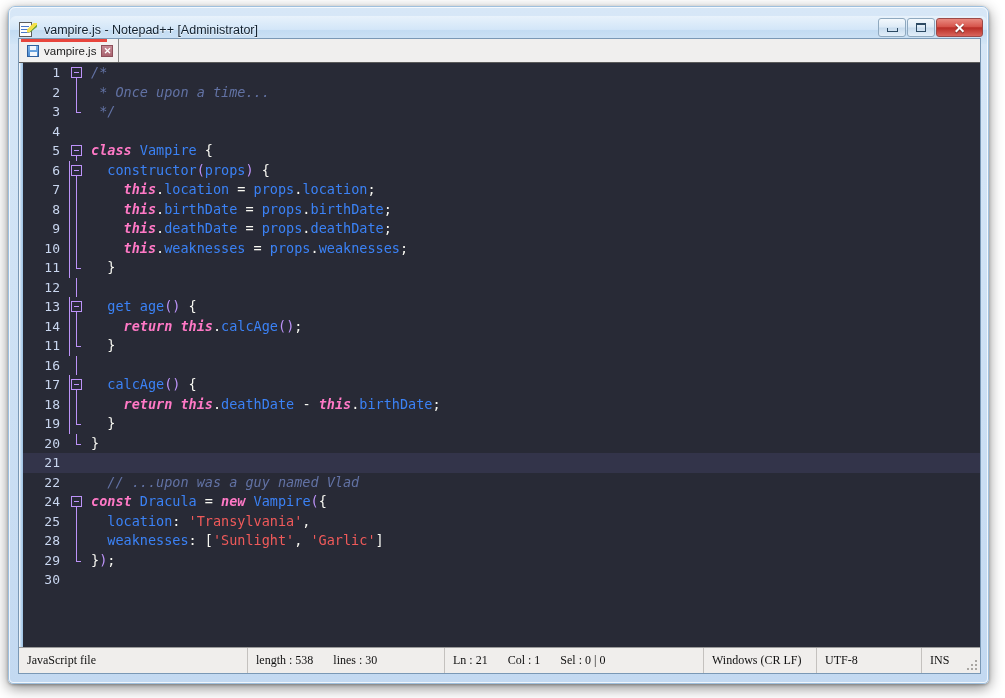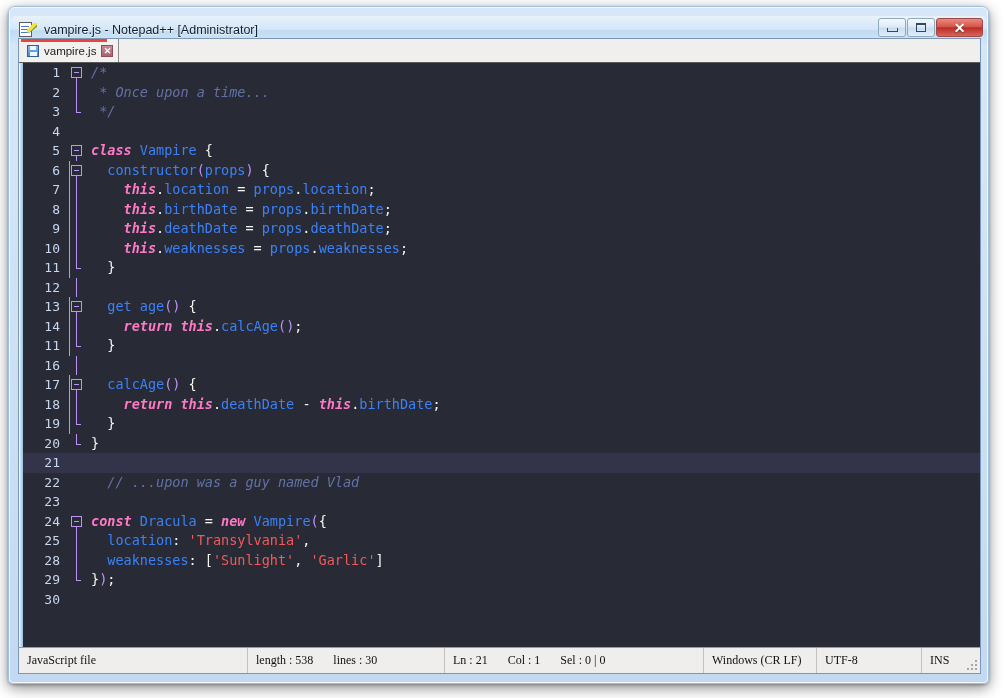--- a/index.html
+++ b/index.html
@@ -385,21 +385,20 @@
           <div class="code-line"><div class="lineno">13</div><div class="fold"><div class="fold-box"></div><div class="fold-line from-box"></div><div class="fold-line" style="left: 2px;"></div></div><div class="code-text"><span class="t-plain">  </span><span class="t-id">get</span><span class="t-plain"> </span><span class="t-id">age</span><span class="t-punc">()</span><span class="t-plain"> {</span></div></div>
           <div class="code-line"><div class="lineno">14</div><div class="fold"><div class="fold-line"></div><div class="fold-line" style="left: 2px;"></div></div><div class="code-text"><span class="t-plain">    </span><span class="t-kw">return</span><span class="t-plain"> </span><span class="t-kw">this</span><span class="t-op">.</span><span class="t-id">calcAge</span><span class="t-punc">()</span><span class="t-op">;</span></div></div>
           <div class="code-line"><div class="lineno">11</div><div class="fold"><div class="fold-end"></div><div class="fold-line" style="left: 2px;"></div></div><div class="code-text"><span class="t-plain">  }</span></div></div>
           <div class="code-line"><div class="lineno">16</div><div class="fold"><div class="fold-line"></div></div><div class="code-text"></div></div>
           <div class="code-line"><div class="lineno">17</div><div class="fold"><div class="fold-box"></div><div class="fold-line from-box"></div><div class="fold-line" style="left: 2px;"></div></div><div class="code-text"><span class="t-plain">  </span><span class="t-id">calcAge</span><span class="t-punc">()</span><span class="t-plain"> {</span></div></div>
           <div class="code-line"><div class="lineno">18</div><div class="fold"><div class="fold-line"></div><div class="fold-line" style="left: 2px;"></div></div><div class="code-text"><span class="t-plain">    </span><span class="t-kw">return</span><span class="t-plain"> </span><span class="t-kw">this</span><span class="t-op">.</span><span class="t-id">deathDate</span><span class="t-op"> - </span><span class="t-kw">this</span><span class="t-op">.</span><span class="t-id">birthDate</span><span class="t-op">;</span></div></div>
           <div class="code-line"><div class="lineno">19</div><div class="fold"><div class="fold-end"></div><div class="fold-line" style="left: 2px;"></div></div><div class="code-text"><span class="t-plain">  }</span></div></div>
           <div class="code-line"><div class="lineno">20</div><div class="fold"><div class="fold-end"></div></div><div class="code-text"><span class="t-plain">}</span></div></div>
           <div class="code-line current"><div class="lineno">21</div><div class="fold"></div><div class="code-text"></div></div>
           <div class="code-line"><div class="lineno">22</div><div class="fold"></div><div class="code-text"><span class="t-plain">  </span><span class="t-com">// ...upon was a guy named Vlad</span></div></div>
-          <div class="code-line"><div class="lineno">23</div><div class="fold"></div><div class="code-text"></div></div>
           <div class="code-line"><div class="lineno">24</div><div class="fold"><div class="fold-box"></div><div class="fold-line from-box"></div></div><div class="code-text"><span class="t-kw">const</span><span class="t-plain"> </span><span class="t-id">Dracula</span><span class="t-op"> = </span><span class="t-kw">new</span><span class="t-plain"> </span><span class="t-id">Vampire</span><span class="t-punc">(</span><span class="t-plain">{</span></div></div>
           <div class="code-line"><div class="lineno">25</div><div class="fold"><div class="fold-line"></div></div><div class="code-text"><span class="t-plain">  </span><span class="t-id">location</span><span class="t-op">: </span><span class="t-str">'Transylvania'</span><span class="t-op">,</span></div></div>
           <div class="code-line"><div class="lineno">28</div><div class="fold"><div class="fold-line"></div></div><div class="code-text"><span class="t-plain">  </span><span class="t-id">weaknesses</span><span class="t-op">: [</span><span class="t-str">'Sunlight'</span><span class="t-op">, </span><span class="t-str">'Garlic'</span><span class="t-op">]</span></div></div>
           <div class="code-line"><div class="lineno">29</div><div class="fold"><div class="fold-end"></div></div><div class="code-text"><span class="t-plain">}</span><span class="t-punc">)</span><span class="t-op">;</span></div></div>
           <div class="code-line"><div class="lineno">30</div><div class="fold"></div><div class="code-text"></div></div>
         </div>
     </div>
 
     <div id="statusbar">
       <div class="sb-cell" style="width:229px">JavaScript file</div>

